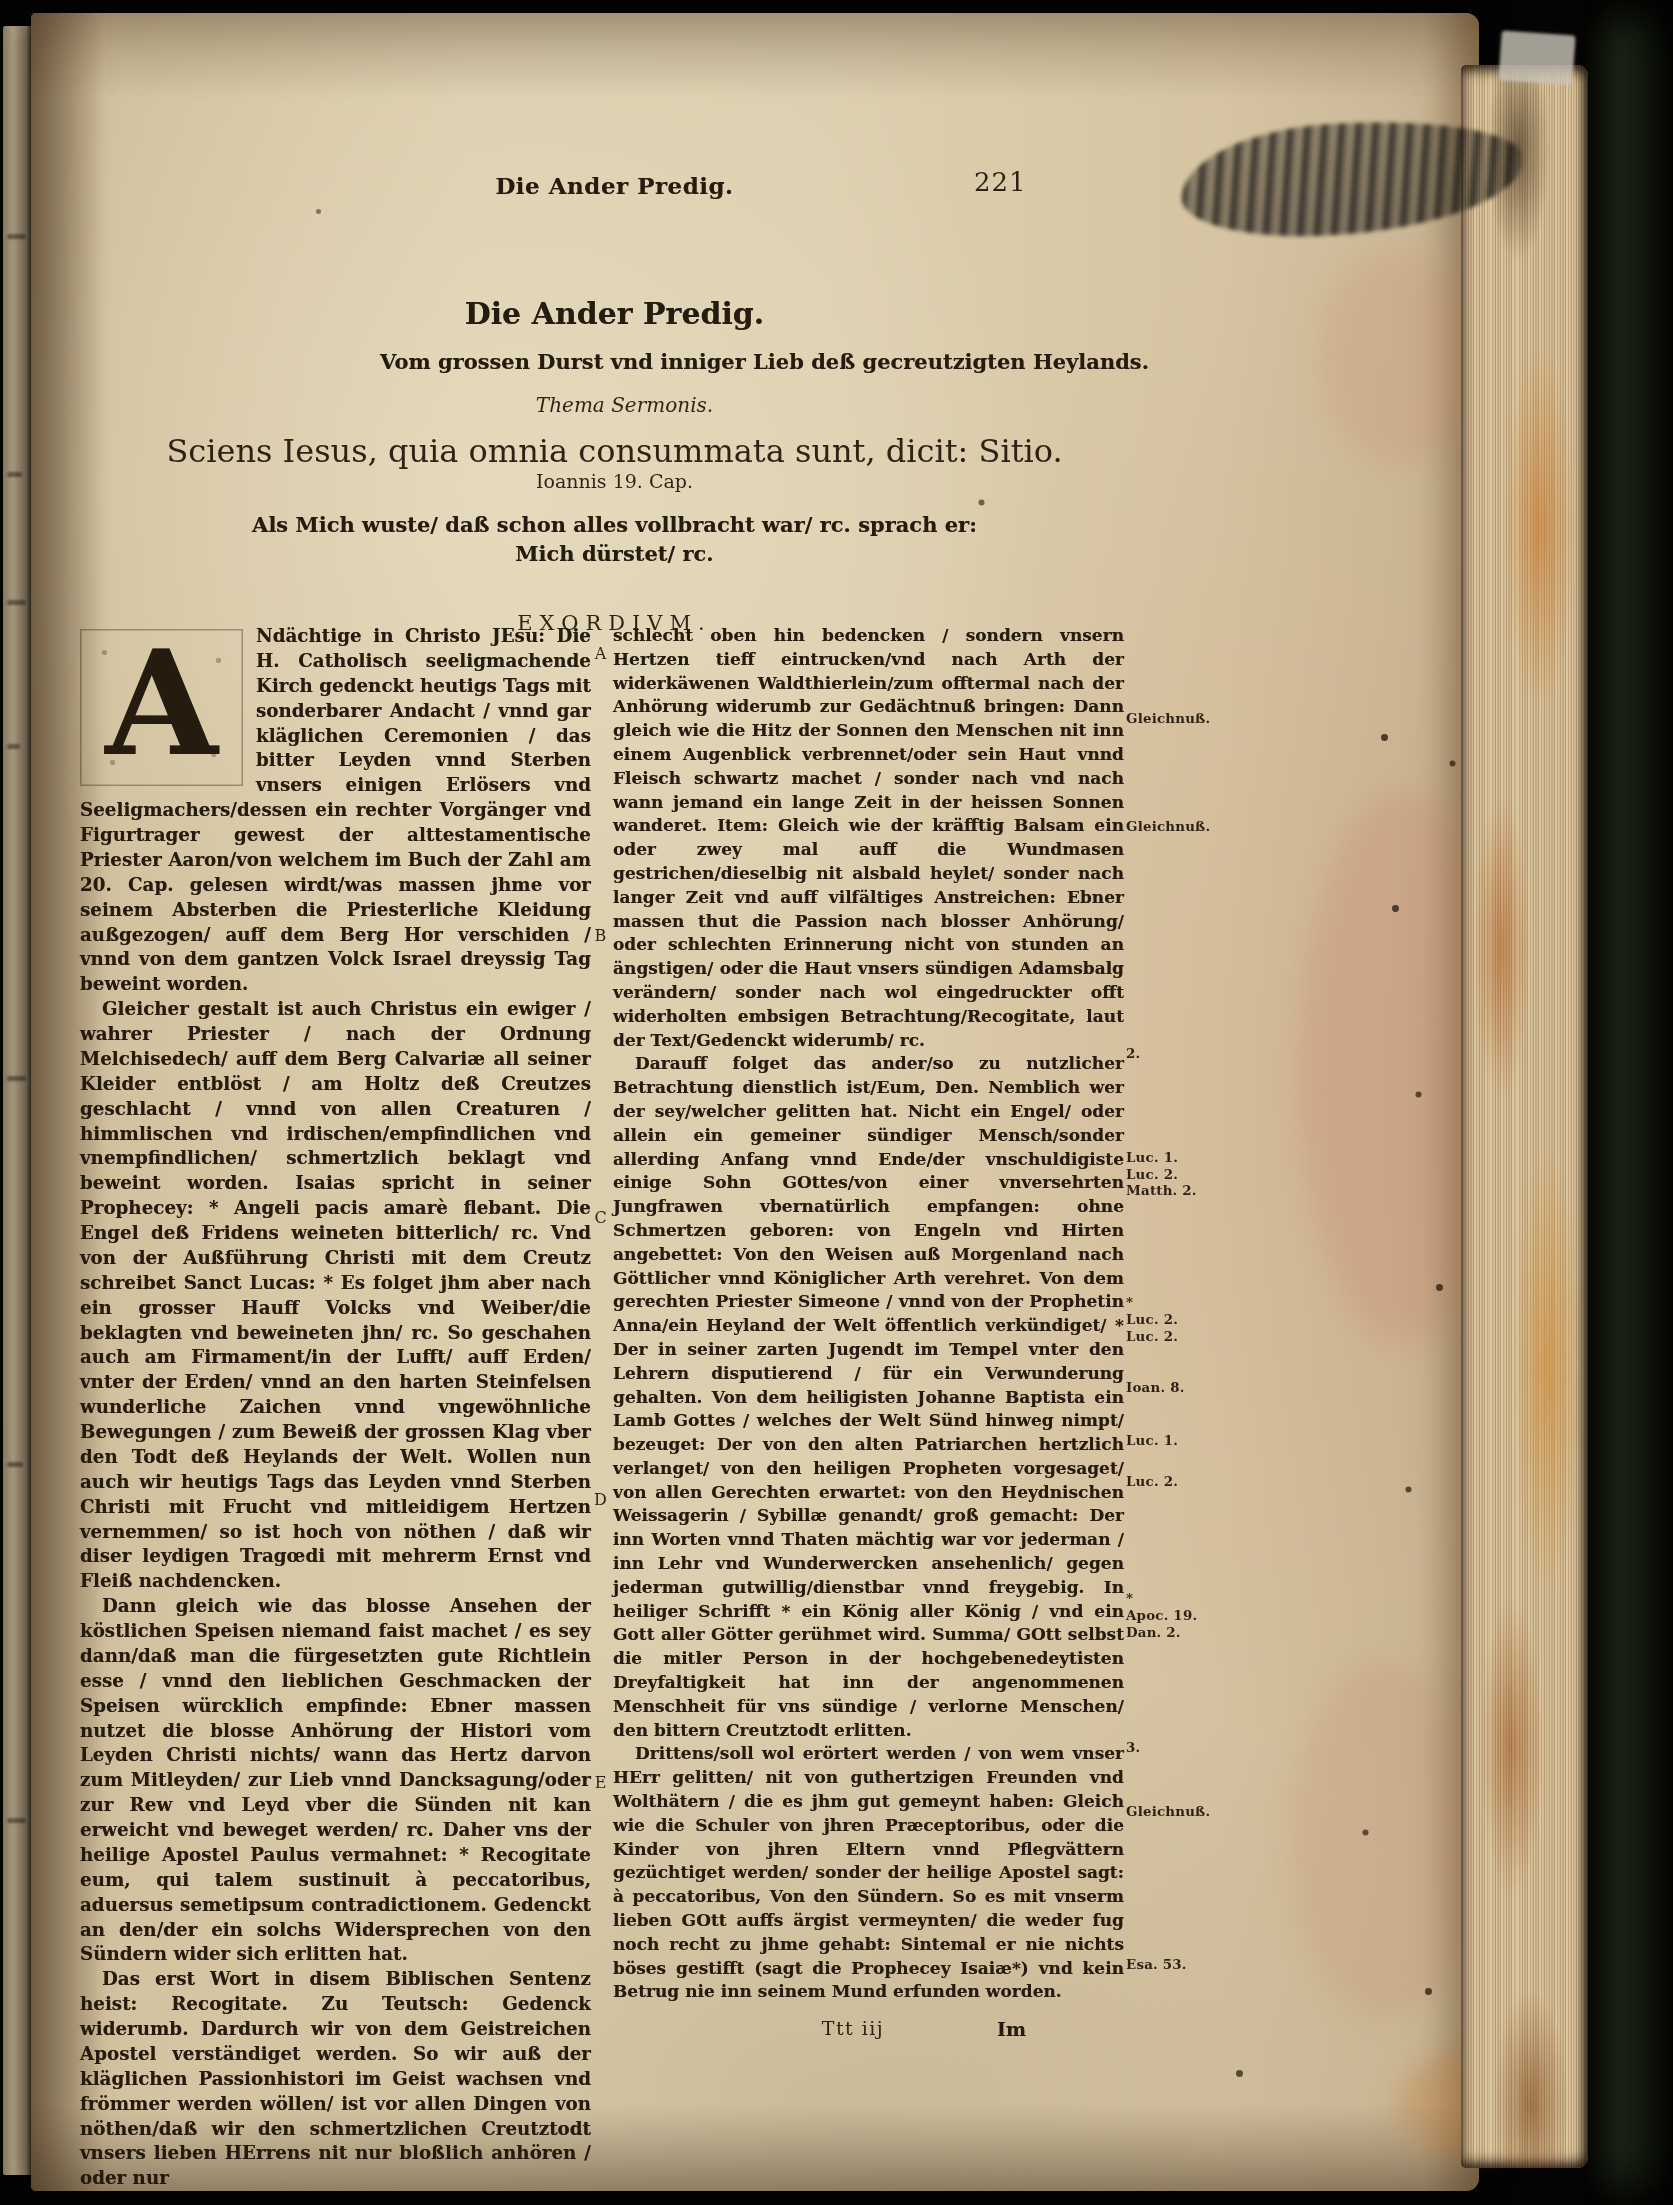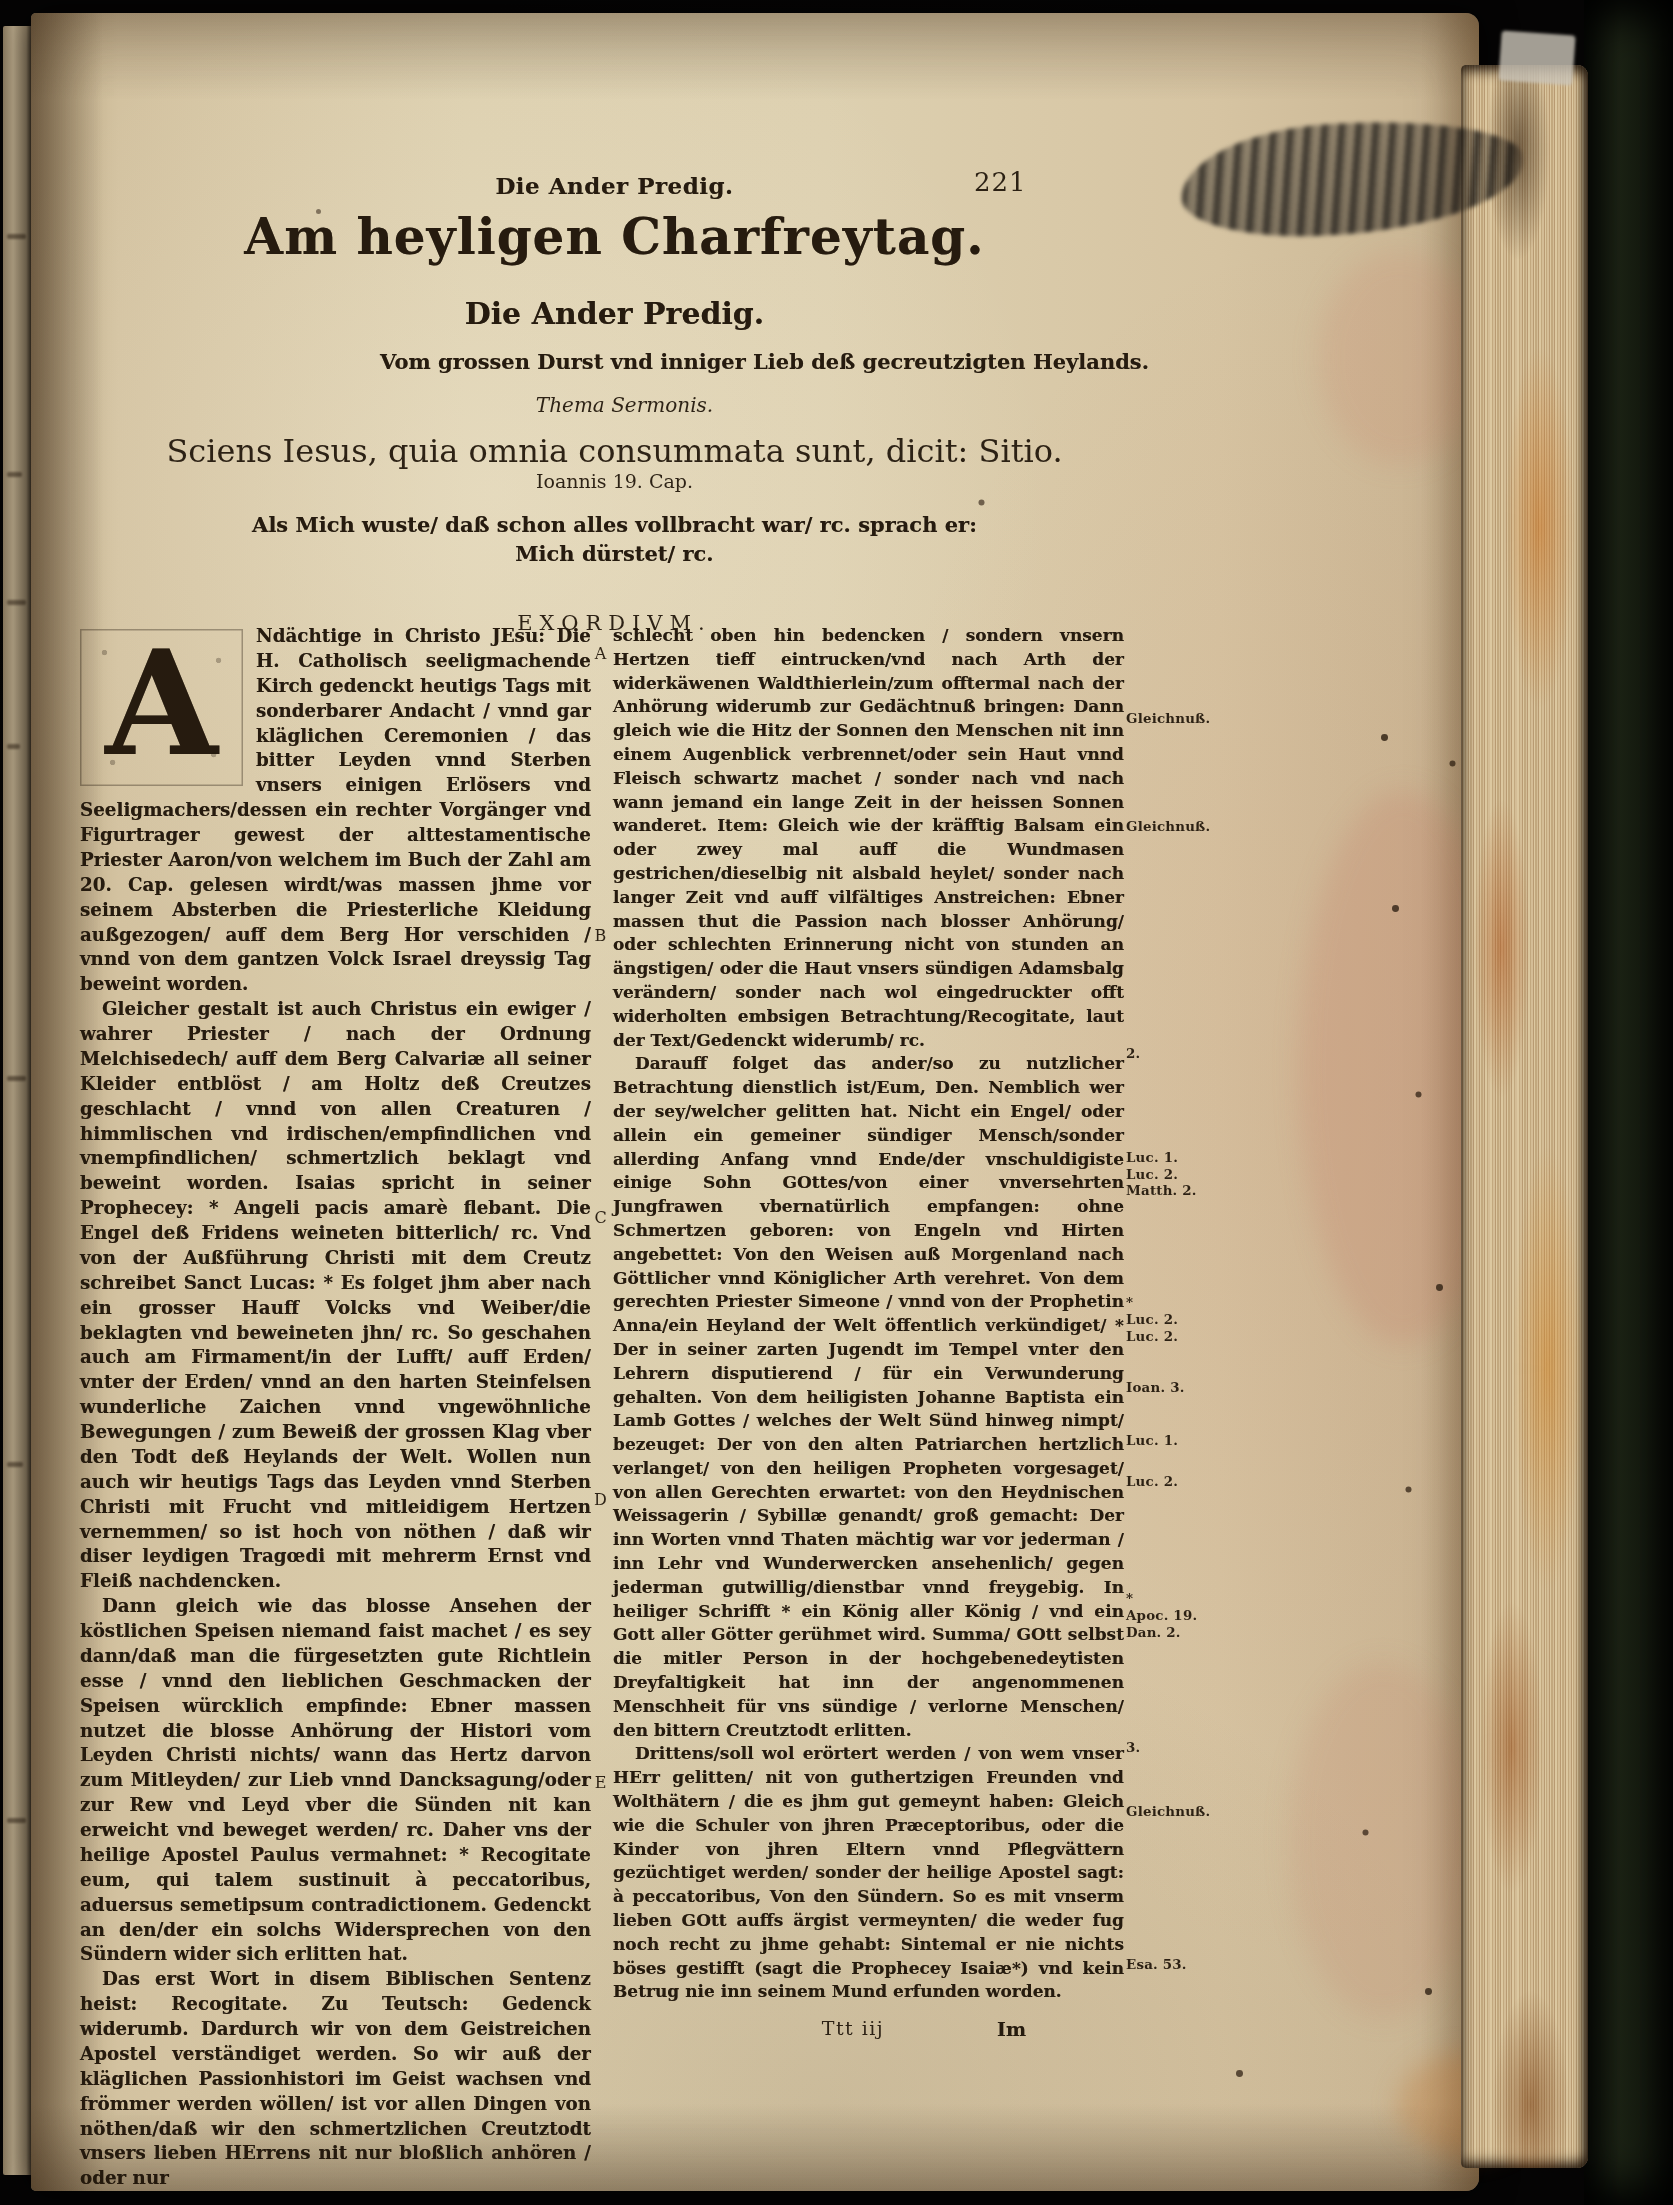--- a/index.html
+++ b/index.html
@@ -153,21 +153,20 @@
   <div class="page">
     <div class="stain s1"></div>
     <div class="stain s2"></div>
     <div class="stain s3"></div>
     <div class="stain s4"></div>
     <div class="wormholes"></div>
 
     <div class="running-header ink blackletter">Die Ander Predig.</div>
     <div class="page-number ink roman">221</div>
 
-    <h1 class="main-title ink blackletter" style="margin:0;font-size:50px;">Am heyligen Charfreytag.</h1>
     <div class="subtitle ink blackletter">Die Ander Predig.</div>
     <div class="dedication ink blackletter">Vom grossen Durst vnd inniger Lieb deß gecreutzigten Heylands.</div>
     <div class="thema-label ink">Thema Sermonis.</div>
     <div class="thema-latin ink">Sciens Iesus, quia omnia consummata sunt, dicit: Sitio.</div>
     <div class="thema-ref ink">Ioannis 19. Cap.</div>
     <div class="thema-g1 ink blackletter">Als Mich wuste/ daß schon alles vollbracht war/ rc. sprach er:</div>
     <div class="thema-g2 ink blackletter">Mich dürstet/ rc.</div>
     <div class="exordium ink">EXORDIVM.</div>
 
     <div class="text-block">
@@ -193,21 +192,21 @@
       <div class="margin-notes ink" id="margin-notes">
           <div class="note" style="top: 698px;">Gleichnuß.</div>
           <div class="note" style="top: 806px;">Gleichnuß.</div>
           <div class="note" style="top: 1033px;">2.</div>
           <div class="note" style="top: 1137px;">Luc. 1.</div>
           <div class="note" style="top: 1154px;">Luc. 2.</div>
           <div class="note" style="top: 1170px;">Matth. 2.</div>
           <div class="note" style="top: 1282px;">*</div>
           <div class="note" style="top: 1299px;">Luc. 2.</div>
           <div class="note" style="top: 1316px;">Luc. 2.</div>
-          <div class="note" style="top: 1367px;">Ioan. 3.</div>
+          <div class="note" style="top: 1367px;">Ioan. 8.</div>
           <div class="note" style="top: 1420px;">Luc. 1.</div>
           <div class="note" style="top: 1461px;">Luc. 2.</div>
           <div class="note" style="top: 1578px;">*</div>
           <div class="note" style="top: 1595px;">Apoc. 19.</div>
           <div class="note" style="top: 1612px;">Dan. 2.</div>
           <div class="note" style="top: 1727px;">3.</div>
           <div class="note" style="top: 1791px;">Gleichnuß.</div>
           <div class="note" style="top: 1944px;">Esa. 53.</div>
         </div>
     </div>

